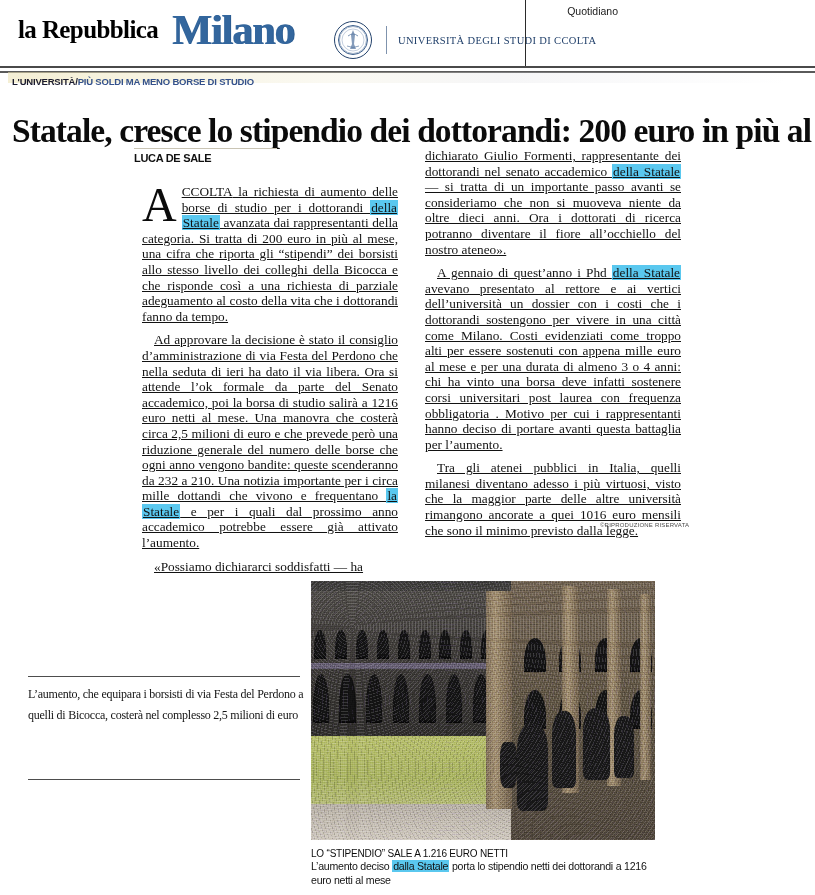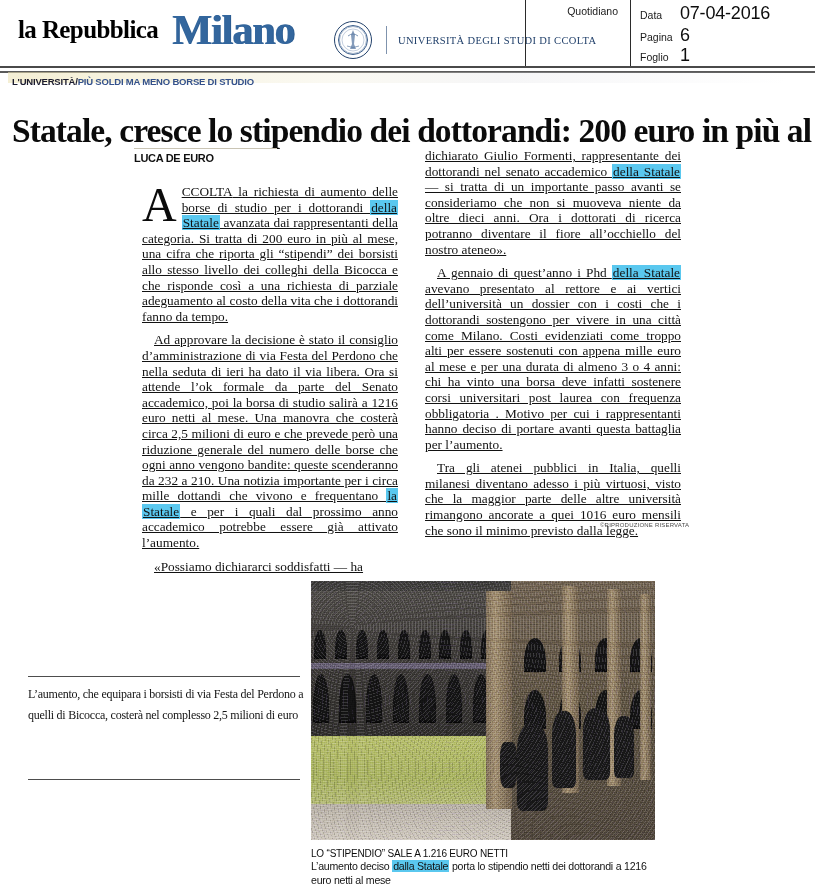--- a/index.html
+++ b/index.html
@@ -371,48 +371,34 @@
       </svg>
     </div>
     <div id="unimi-divider"></div>
     <div id="unimi-name">UNIVERSITÀ DEGLI STUDI DI CCOLTA</div>
   </div>
 
   <div id="quotidiano-cell">
     <div id="quotidiano-label">Quotidiano</div>
   </div>
 
-  <div id="meta-box">
-    <div class="meta-row">
-      <span class="meta-key">Data</span>
-      <span class="meta-val">07-04-2016</span>
-    </div>
-    <div class="meta-row">
-      <span class="meta-key">Pagina</span>
-      <span class="meta-val">6</span>
-    </div>
-    <div class="meta-row">
-      <span class="meta-key">Foglio</span>
-      <span class="meta-val">1</span>
-    </div>
-  </div>
 </div>
 
 <div id="rule-top"></div>
 <div id="rule-top2"></div>
 
 <div id="kicker-smudge"></div>
 <div id="kicker">
   <span class="k-dark">L'UNIVERSITÀ/</span><span class="k-blue">PIÙ SOLDI MA MENO BORSE DI STUDIO</span>
 </div>
 
 <h1 id="headline">Statale, cresce lo stipendio dei dottorandi: 200 euro in più al mese</h1>
 
 <div id="byline-rule"></div>
-<div id="byline">LUCA DE EURO</div>
+<div id="byline">LUCA DE SALE</div>
 
 <div class="col" id="col1">
   <p class="first"><span class="dropcap">A</span><span class="smallcaps">CCOLTA</span><span> la richiesta di aumento delle borse di studio per i dottorandi </span><span class="hl">della Statale</span><span> avanzata dai rappresentanti della categoria. Si tratta di 200 euro in più al mese, una cifra che riporta gli “stipendi” dei borsisti allo stesso livello dei colleghi della Bicocca e che risponde così a una richiesta di parziale adeguamento al costo della vita che i dottorandi fanno da tempo.</span></p>
 
   <p><span>Ad approvare la decisione è stato il consiglio d’amministrazione di via Festa del Perdono che nella seduta di ieri ha dato il via libera. Ora si attende l’ok formale da parte del Senato accademico, poi la borsa di studio salirà a 1216 euro netti al mese. Una manovra che costerà circa 2,5 milioni di euro e che prevede però una riduzione generale del numero delle borse che ogni anno vengono bandite: queste scenderanno da 232 a 210. Una notizia importante per i circa mille dottandi che vivono e frequentano </span><span class="hl">la Statale</span><span> e per i quali dal prossimo anno accademico potrebbe essere già attivato l’aumento.</span></p>
 
   <p>«Possiamo dichiararci soddisfatti — ha</p>
 </div>
 
 <div class="col" id="col2">

